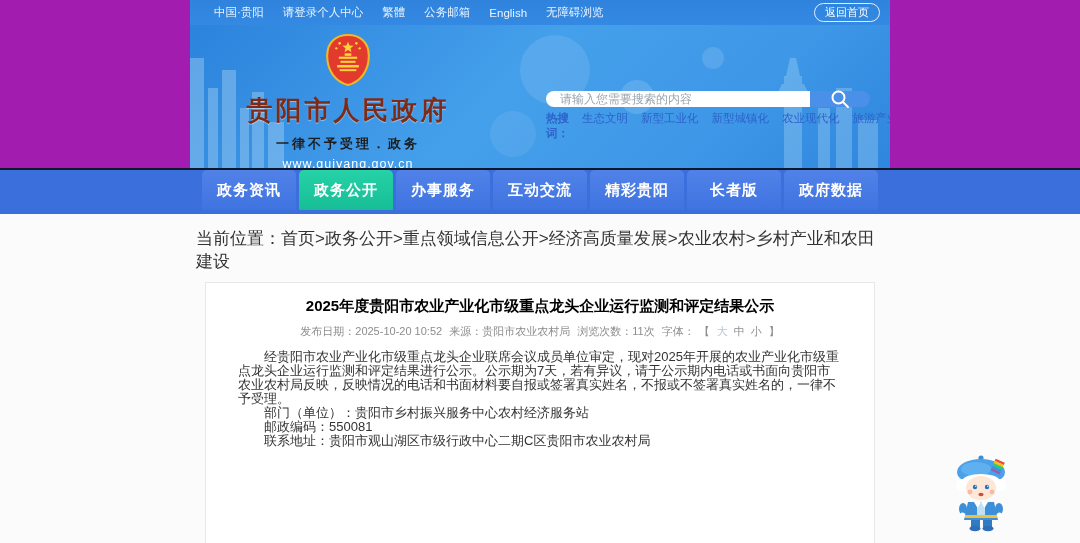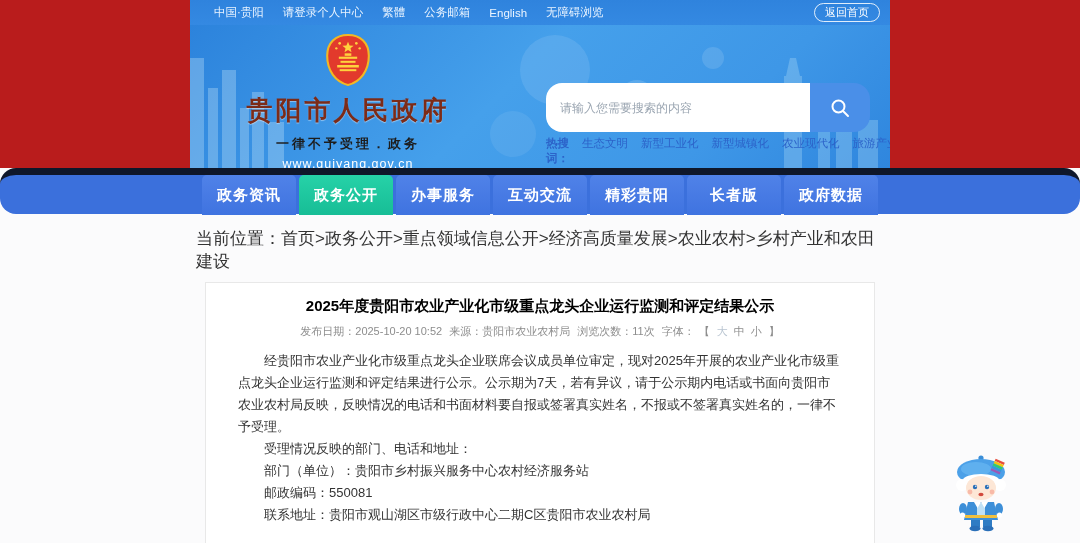--- a/index.html
+++ b/index.html
@@ -1,18 +1,18 @@
 <!DOCTYPE html>
 <html><head>
 <meta charset="utf-8">
 <style>
   * { box-sizing: border-box; margin: 0; padding: 0; }
   html,body { width:1080px; height:543px; overflow:hidden; }
   body { font-family:"Liberation Sans","DejaVu Sans",sans-serif; background:#fbfbfc; position:relative; }
-  .band { width:100%; background:#b91c1c; }
+  .band { width:100%; background:#a21caf; }
   .col { width:700px; margin:0 auto; position:relative; }
 
   
   .topbar { height:25px; background:linear-gradient(180deg,#2f83dd,#3489e2); display:flex; align-items:center; padding:0 10px 0 24px; }
   .topbar-link { color:#eaf4ff; font-size:11.5px; margin-right:19px; cursor:pointer; white-space:nowrap; }
   .home-btn { margin-left:auto; color:#fff; font-size:11px; border:1px solid rgba(255,255,255,.85); border-radius:10px; padding:1px 10px; cursor:pointer; white-space:nowrap; }
 
   
   .banner { height:143px; background:linear-gradient(135deg,#2c83dc 0%,#45a0eb 45%,#3e97e7 75%,#2f86de 100%); overflow:hidden; }
   .bokeh { position:absolute; border-radius:50%; background:#fff; }
@@ -20,45 +20,45 @@
   .bk2{ width:34px;height:34px;left:430px;top:55px;opacity:.14;}
   .bk3{ width:22px;height:22px;left:512px;top:22px;opacity:.12;}
   .bk4{ width:46px;height:46px;left:300px;top:86px;opacity:.08;}
   .city { position:absolute; bottom:0; opacity:.35; }
   .logo-wrap { position:absolute; left:18px; top:8px; width:280px; text-align:center; }
   .emblem { width:50px; height:54px; }
   .site-title { font-size:26px; font-weight:800; color:#7c2b18; letter-spacing:3px; text-shadow:0 1px 1px rgba(255,255,255,.45); margin-top:2px; white-space:nowrap; }
   .site-sub { font-size:13px; font-weight:bold; color:#1d1d1d; letter-spacing:3px; margin-top:7px; }
   .site-url { font-size:12.5px; color:#fff; letter-spacing:1px; margin-top:4px; }
   .search-area { position:absolute; left:356px; top:58px; width:324px; }
-  .search-row { display:flex; height:49px; }
+  .search-row { display:flex; height:16px;margin-top:8px; }
   .search-input { flex:1; border:none; outline:none; border-radius:16px 0 0 16px; padding:0 14px; font-size:12px; color:#333; background:#fff; }
   .search-input::placeholder { color:#9aa5b1; }
   .search-btn { width:60px; border:none; background:#4a8fe8; border-radius:0 16px 16px 0; cursor:pointer; display:flex; align-items:center; justify-content:center; }
   .hot-row { margin-top:4px; display:flex; font-size:11.5px; color:#2c63c9; }
   .hot-label { font-weight:bold; }
   .hot-item { margin-left:13px; cursor:pointer; white-space:nowrap; }
 
   
-  .navstrip { width:100%; background:#3b70dc; border-top:7px solid #0f172a; height:46px;border-radius:16px; }
+  .navstrip { width:100%; background:#3b70dc; border-top:2px solid #0f172a; height:46px; }
   .nav-tiles { display:flex; padding-left:12px; }
   .nav-tile { width:94px; height:40px; margin-right:3px; border-radius:5px 5px 0 0; background:linear-gradient(180deg,#5082e8,#3f73e0); color:#fff; font-size:15px; font-weight:bold; letter-spacing:1px; display:flex; align-items:center; justify-content:center; cursor:pointer; }
   .nav-tile.active { background:linear-gradient(180deg,#26d2a8,#17bd96); }
 
   
   .content { background:#fbfbfc; }
   .breadcrumb { width:700px; margin:0 auto; padding:13px 0 9px 6px; font-size:17px; color:#333; }
   .breadcrumb .bc-path { color:#333; cursor:pointer; }
   .article { width:670px; margin:0 auto; background:#fff; border:1px solid #e8e8e8; padding:13px 32px 20px; height:330px; }
   .article-title { text-align:center; font-size:15px; font-weight:bold; color:#000000; line-height:20px; }
   .article-meta { text-align:center; font-size:11px; color:#8d8d8d; margin-top:8px; }
   .article-meta span { margin:16px 2px; }
   .meta-font .idx-0 { color:#b9c5d1; }
   .article-body { margin-top:11px; font-size:13px; color:#333; }
-  .article-body p { line-height:22px; text-indent:2em; }
+  .article-body p { line-height:14px; text-indent:2em; }
 
   
   .mascot { position:absolute; left:948px; top:450px; width:70px; height:82px; }
 </style>
 </head>
 <body>
 
 <div class="band">
   <div class="col topbar">
     <div style="display:flex;align-items:center;">
@@ -169,21 +169,20 @@
     <div class="article-meta">
       <span>发布日期：2025-10-20 10:52</span>
       <span>来源：贵阳市农业农村局</span>
       <span>浏览次数：11次</span>
       <span>字体：</span><span>【</span><span class="meta-font"><span style="margin:0 3px;" class="idx-0">大</span><span style="margin:0 3px;" class="idx-1">中</span><span style="margin:0 3px;" class="idx-2">小</span></span><span>】</span>
     </div>
 
     <div class="article-body">
 
     <p class="idx-0">经贵阳市农业产业化市级重点龙头企业联席会议成员单位审定，现对2025年开展的农业产业化市级重点龙头企业运行监测和评定结果进行公示。公示期为7天，若有异议，请于公示期内电话或书面向贵阳市农业农村局反映，反映情况的电话和书面材料要自报或签署真实姓名，不报或不签署真实姓名的，一律不予受理。</p>
-        <p class="idx-1">受理情况反映的部门、电话和地址：</p>
         <p class="idx-2">部门（单位）：贵阳市乡村振兴服务中心农村经济服务站</p>
         <p class="idx-5">邮政编码：550081</p>
         <p class="idx-6">联系地址：贵阳市观山湖区市级行政中心二期C区贵阳市农业农村局</p>
       </div>
 
   </div>
 </div>
 
 <svg class="mascot" viewBox="0 0 70 82">
   <circle cx="33" cy="8" r="2.6" fill="#3a8ed8"></circle>

